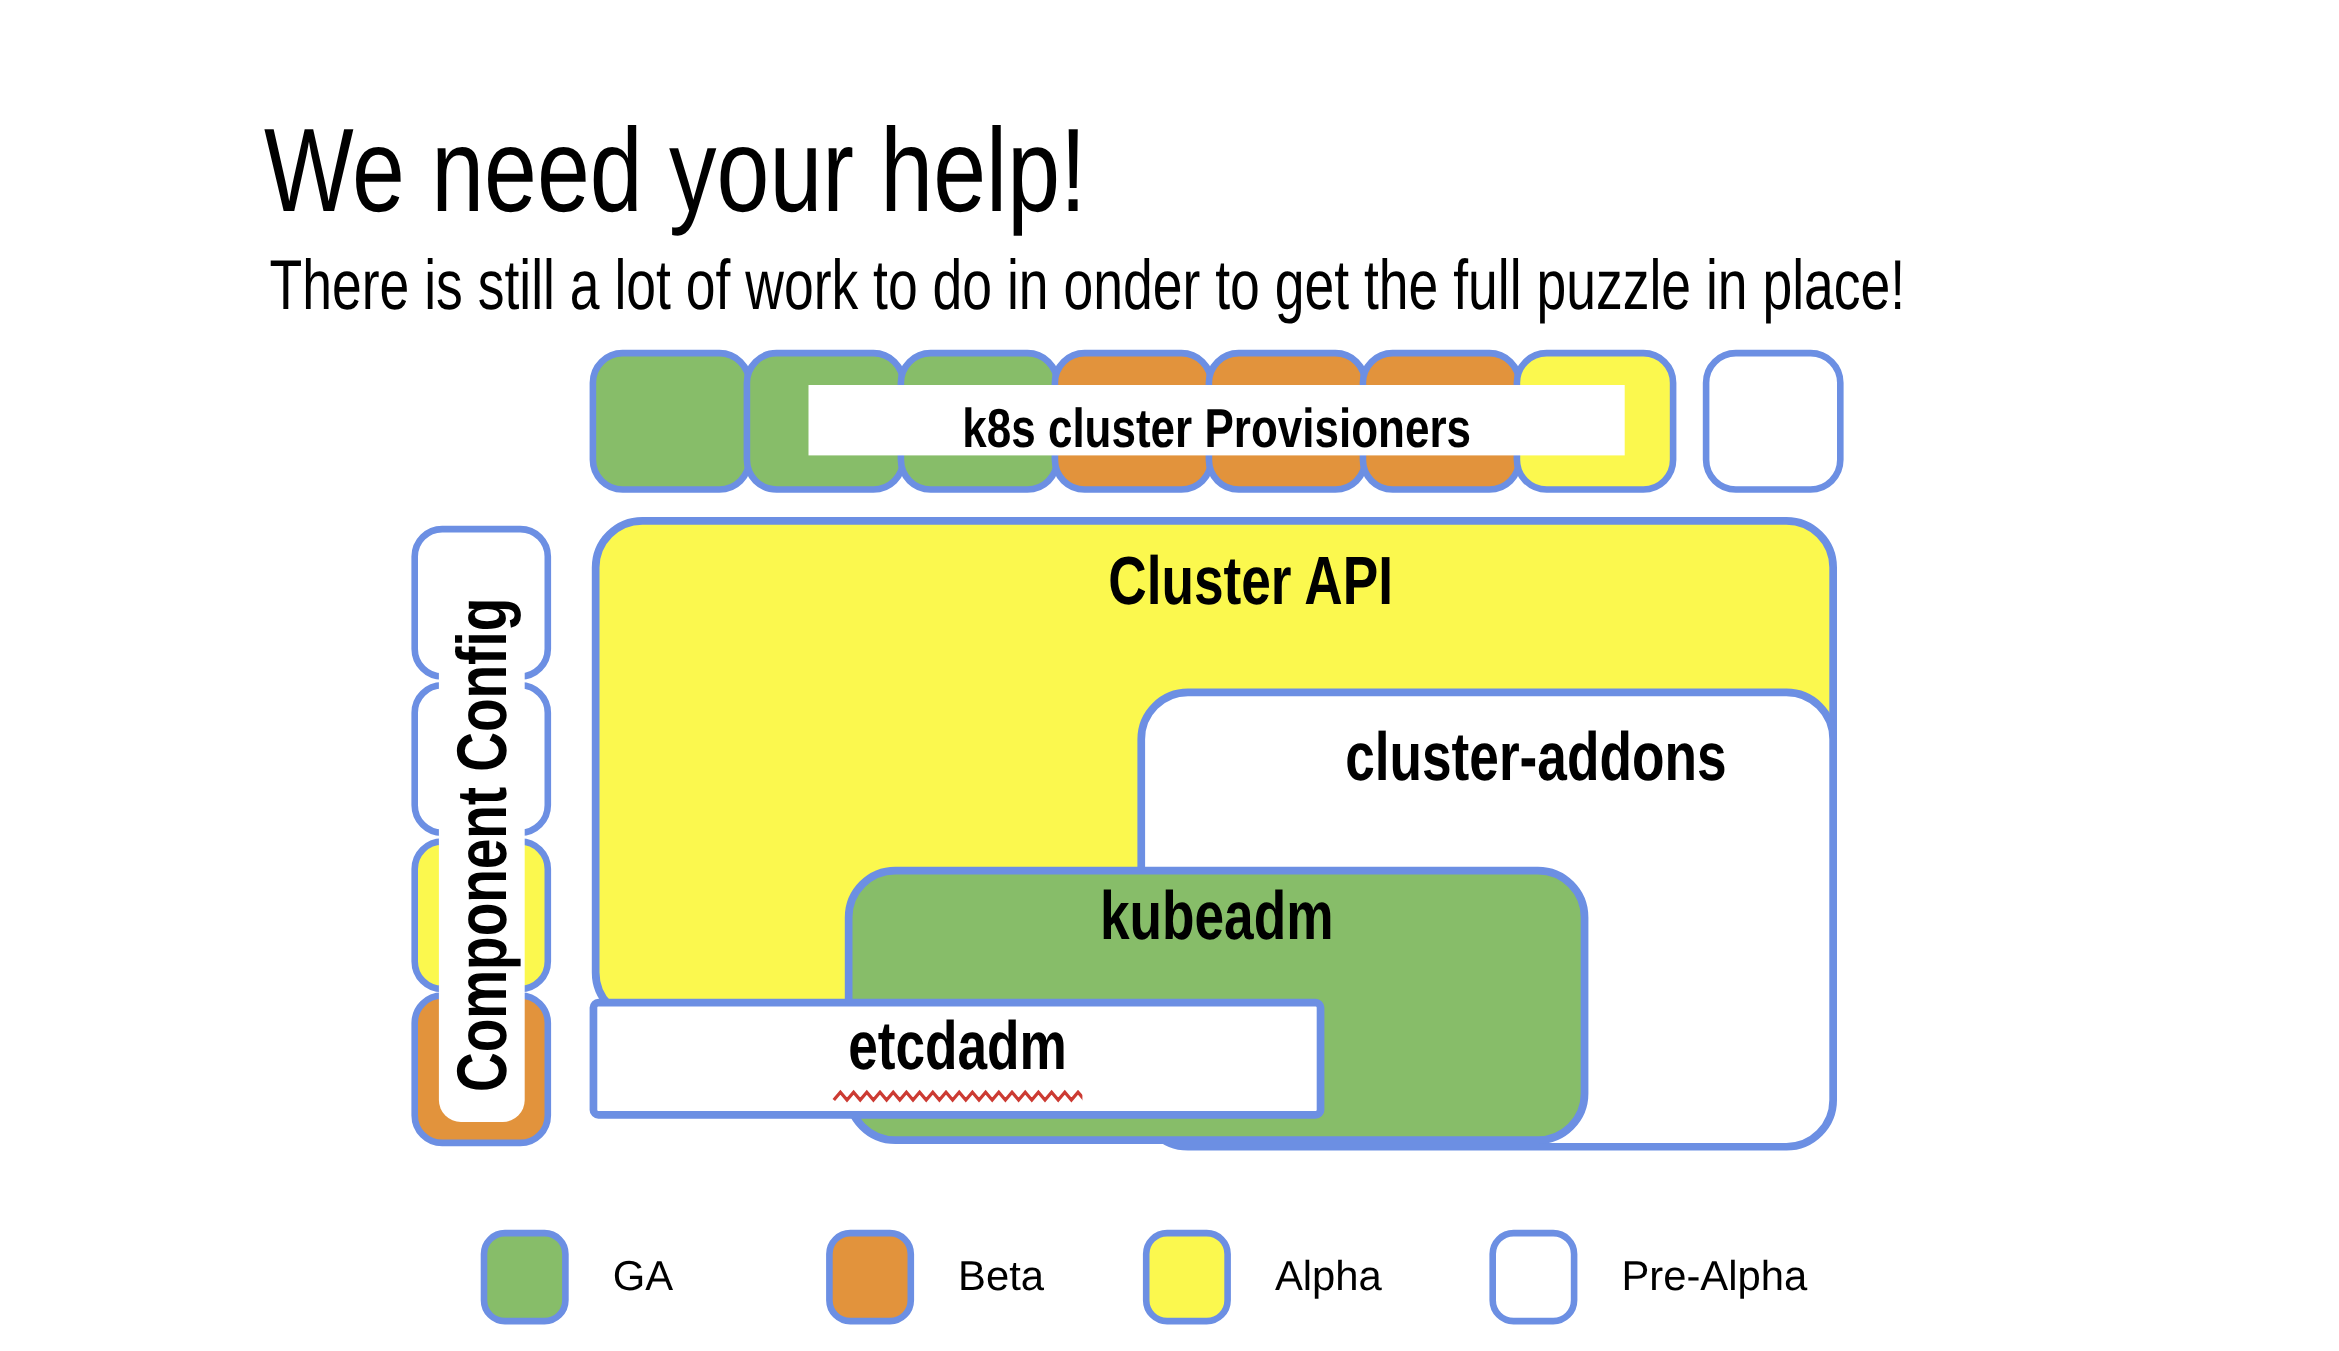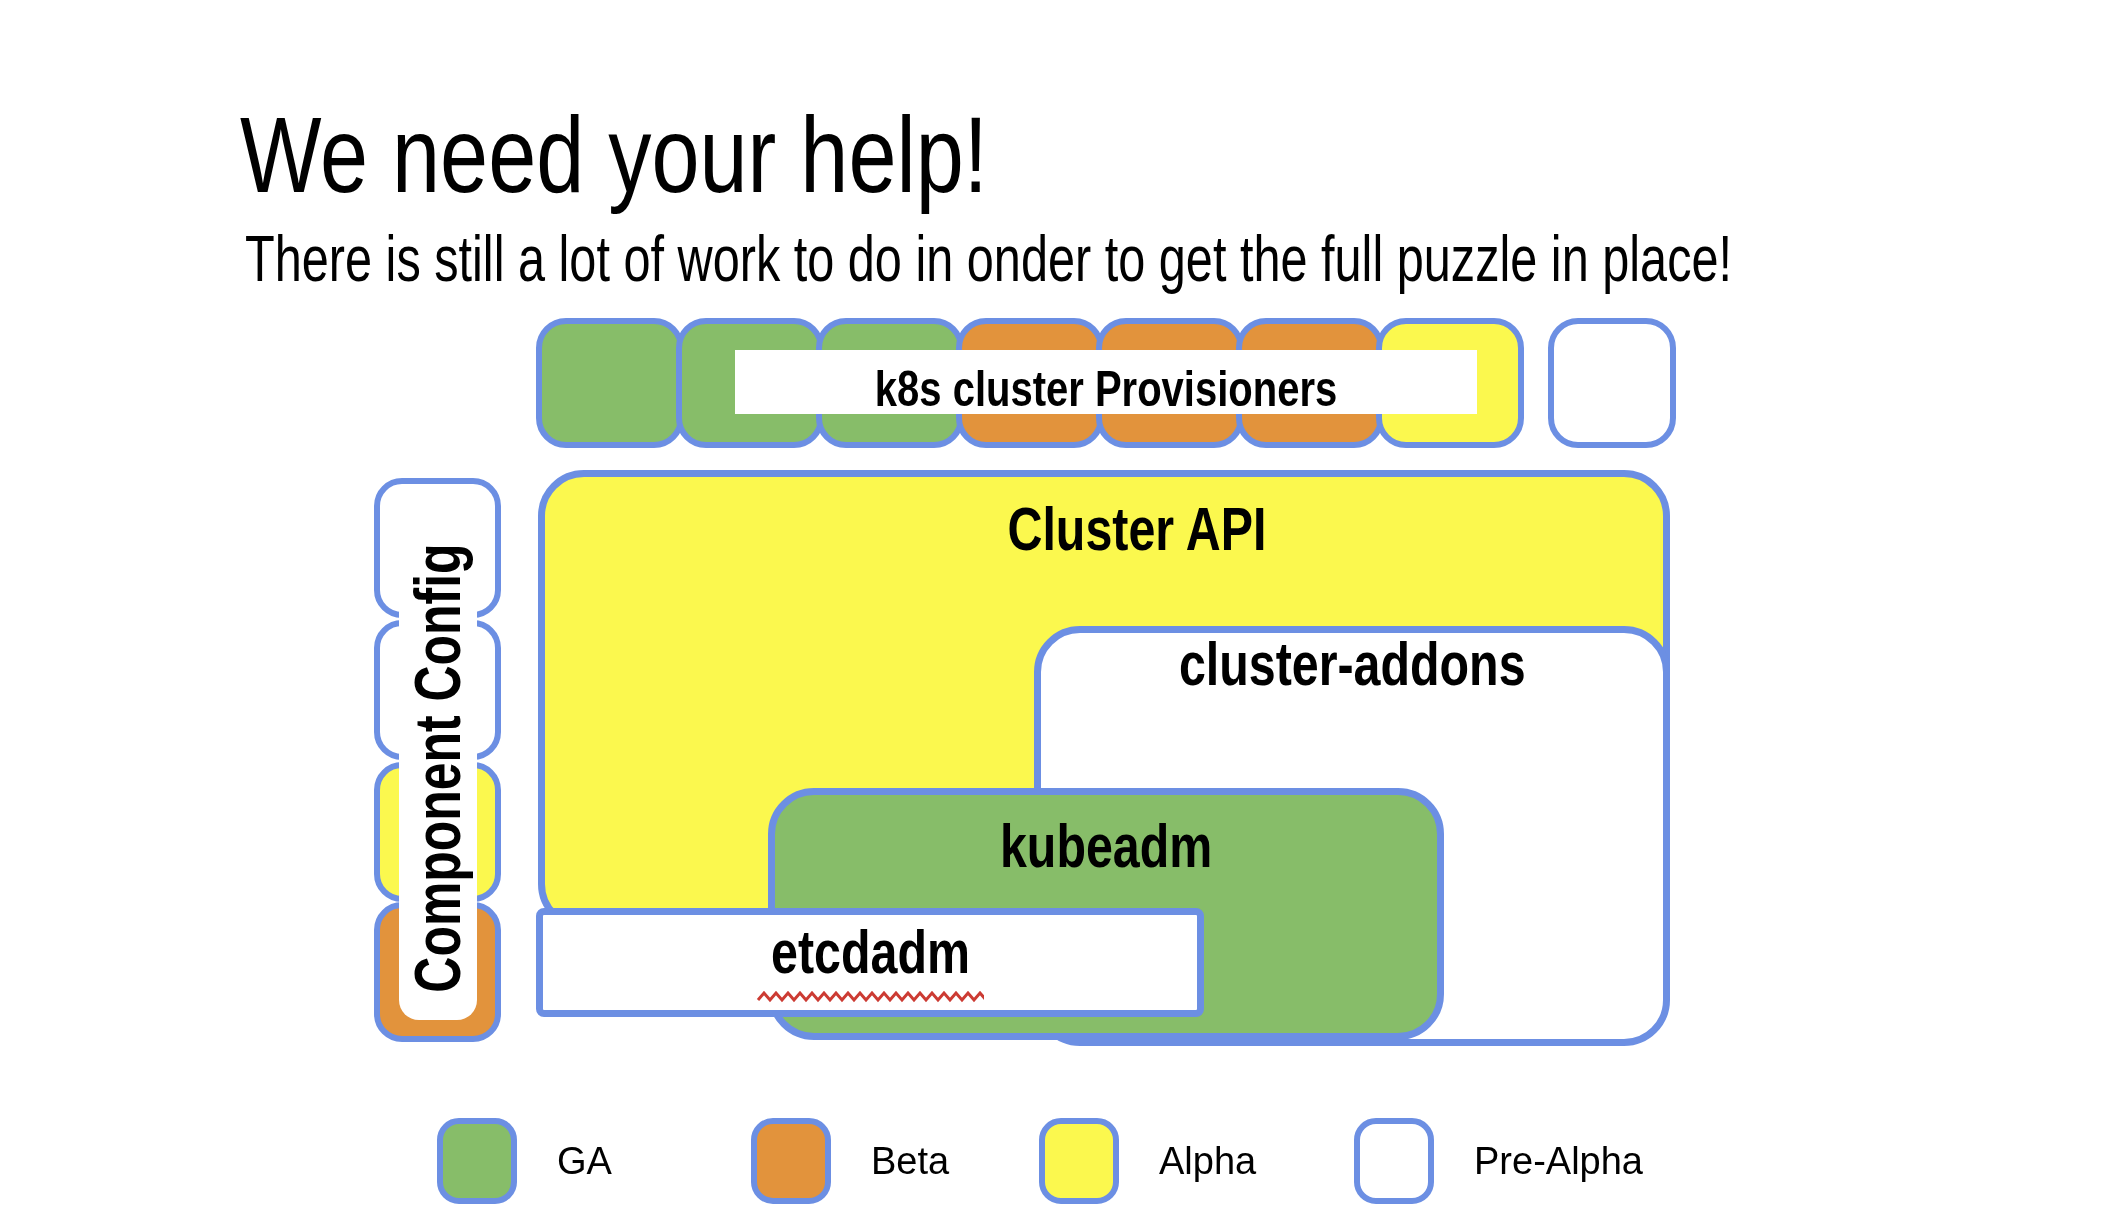--- a/index.html
+++ b/index.html
@@ -31,22 +31,22 @@
   .box{position:absolute; box-sizing:border-box; border:7px solid var(--outline); border-radius:46px;}
   .box-cluster-api   {left:538px;  top:470px; width:1132px; height:460px; background:var(--alpha);}
   .box-cluster-addons{left:1034px; top:626px; width:636px;  height:420px; background:var(--pre-alpha);}
   .box-kubeadm       {left:768px;  top:788px; width:676px;  height:252px; background:var(--ga);}
   .box-etcdadm       {left:536px;  top:908px; width:668px;  height:109px; background:var(--pre-alpha);
                       border-radius:8px; display:flex; flex-direction:column; align-items:center; justify-content:center;}
 
   .box-label{font-weight:700; font-size:62px; line-height:1; text-align:center; width:100%;}
   .box-label .cond{display:inline-block; transform:scaleX(0.78); transform-origin:50% 50%; white-space:nowrap;}
   .box-cluster-api    .box-label{margin-top:21px;padding-left:33px;}
-  .box-cluster-addons .box-label{}
-  .box-kubeadm        .box-label{margin-top:20px;}
+  .box-cluster-addons .box-label{margin-top:25px;padding-left:44px;}
+  .box-kubeadm        .box-label{margin-top:8px;}
 
   .squiggle{margin-top:7px; display:block;}
 
   
   .row-label{
     position:absolute; left:735px; top:350px; width:742px; height:64px;
     background:#ffffff; display:flex; align-items:flex-end; justify-content:center;
     font-weight:700; font-size:50px; line-height:1;
   }
   .row-label .cond{display:inline-block; transform:scaleX(0.80); transform-origin:50% 50%; white-space:nowrap;}

